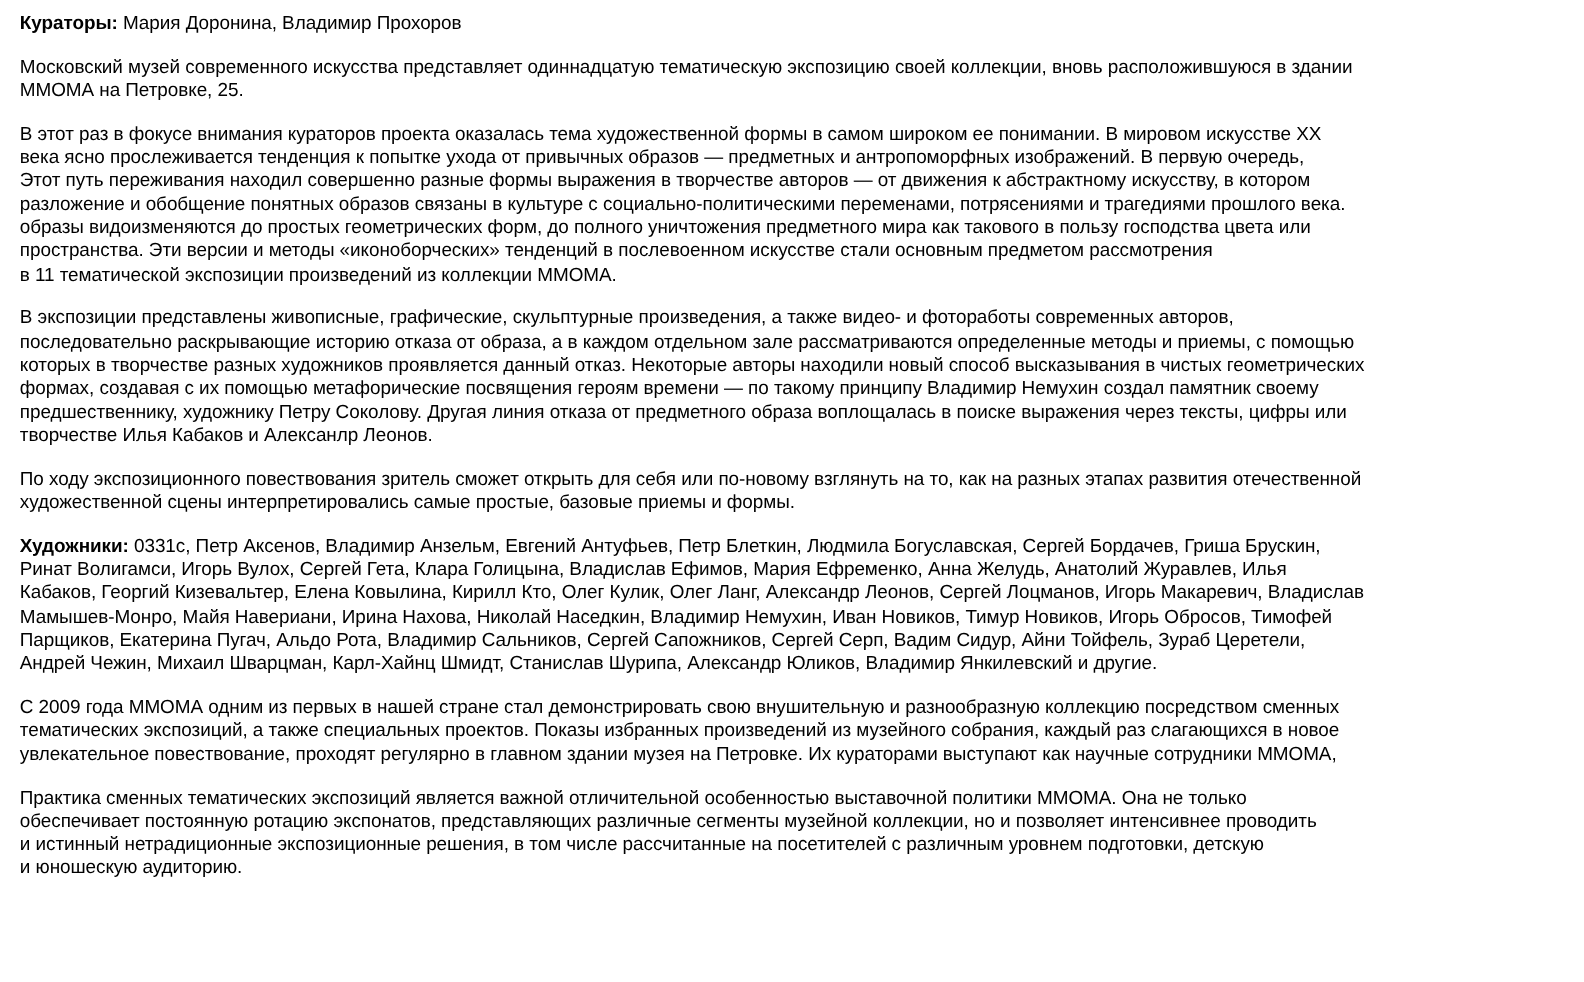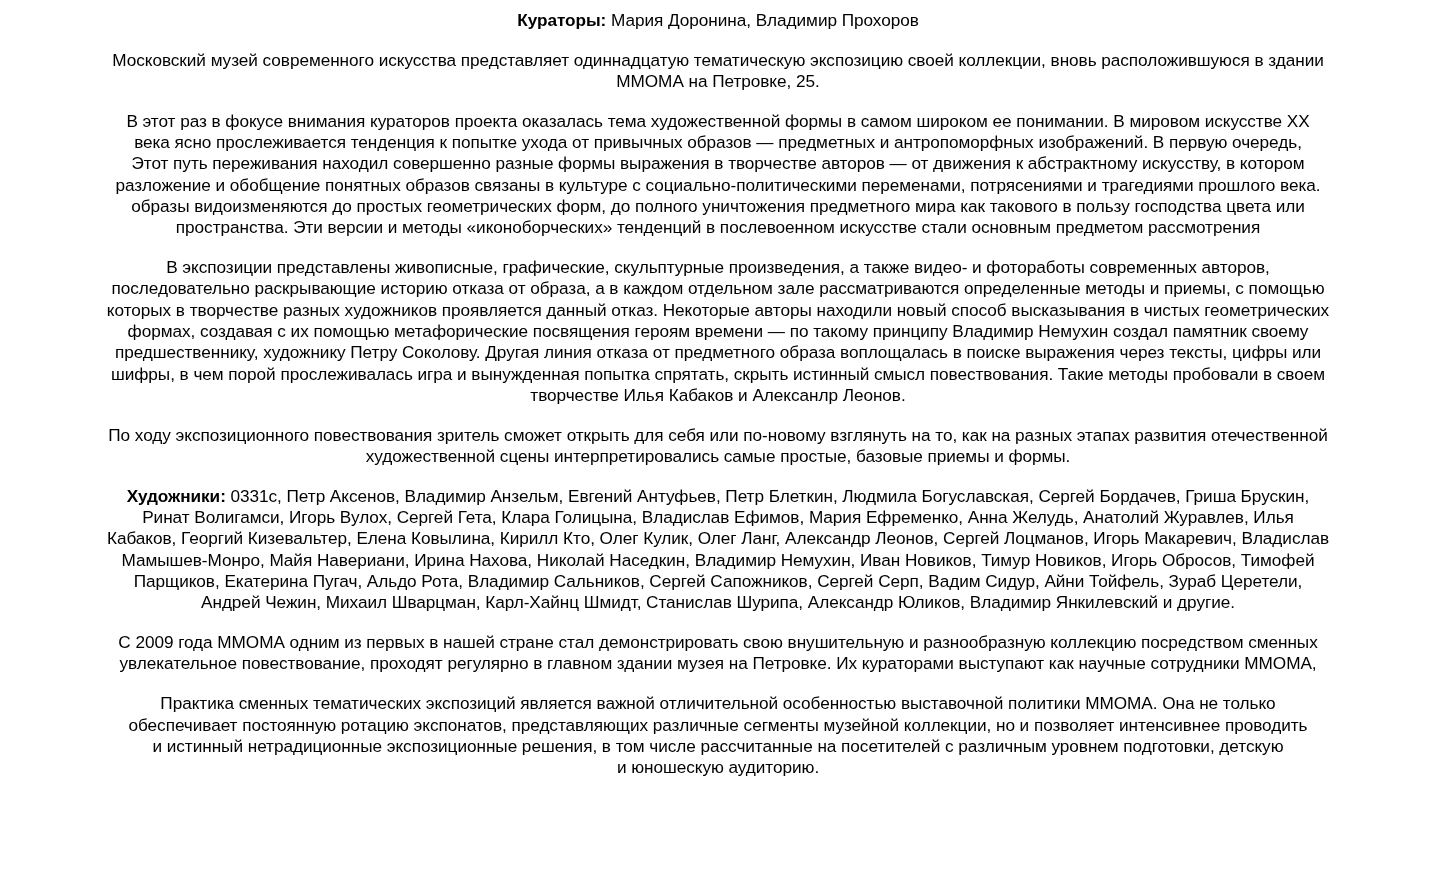--- a/index.html
+++ b/index.html
@@ -19,21 +19,20 @@
     .content {
       position: absolute;
       left: 18px;
       top: 10px;
       width: 1400px;
     }
     .para {
       margin: 0 0 18.5px 0;
       white-space: nowrap;
       letter-spacing: -0.05px;
-      text-align: center;
     }
     .line {
       display: block;
     }
     .label {
       font-weight: bold;
     }
   </style>
 </head>
 <body>
@@ -47,48 +46,49 @@
     <span class="line">ММОМА на Петровке, 25.</span>
   </p>
 
   <p class="para">
     <span class="line">В этот раз в фокусе внимания кураторов проекта оказалась тема художественной формы в самом широком ее понимании. В мировом искусстве XX</span>
     <span class="line">века ясно прослеживается тенденция к попытке ухода от привычных образов — предметных и антропоморфных изображений. В первую очередь,</span>
     <span class="line">Этот путь переживания находил совершенно разные формы выражения в творчестве авторов — от движения к абстрактному искусству, в котором</span>
     <span class="line">разложение и обобщение понятных образов связаны в культуре с социально-политическими переменами, потрясениями и трагедиями прошлого века.</span>
     <span class="line">образы видоизменяются до простых геометрических форм, до полного уничтожения предметного мира как такового в пользу господства цвета или</span>
     <span class="line">пространства. Эти версии и методы «иконоборческих» тенденций в послевоенном искусстве стали основным предметом рассмотрения</span>
+    <span class="line">в 11 тематической экспозиции произведений из коллекции ММОМА.</span>
   </p>
 
   <p class="para">
     <span class="line">В экспозиции представлены живописные, графические, скульптурные произведения, а также видео- и фотоработы современных авторов,</span>
     <span class="line">последовательно раскрывающие историю отказа от образа, а в каждом отдельном зале рассматриваются определенные методы и приемы, с помощью</span>
     <span class="line">которых в творчестве разных художников проявляется данный отказ. Некоторые авторы находили новый способ высказывания в чистых геометрических</span>
     <span class="line">формах, создавая с их помощью метафорические посвящения героям времени — по такому принципу Владимир Немухин создал памятник своему</span>
     <span class="line">предшественнику, художнику Петру Соколову. Другая линия отказа от предметного образа воплощалась в поиске выражения через тексты, цифры или</span>
-    <span class="line">шифры, в чем порой прослеживалась игра и вынужденная попытка спрятать, скрыть истинный смысл повествования. Такие методы пробовали в своем</span>
     <span class="line">творчестве Илья Кабаков и Алексанлр Леонов.</span>
   </p>
 
   <p class="para">
     <span class="line">По ходу экспозиционного повествования зритель сможет открыть для себя или по-новому взглянуть на то, как на разных этапах развития отечественной</span>
     <span class="line">художественной сцены интерпретировались самые простые, базовые приемы и формы.</span>
   </p>
 
   <p class="para">
     <span class="line"><span class="label">Художники:</span><span> 0331c, Петр Аксенов, Владимир Анзельм, Евгений Антуфьев, Петр Блеткин, Людмила Богуславская, Сергей Бордачев, Гриша Брускин,</span></span>
     <span class="line">Ринат Волигамси, Игорь Вулох, Сергей Гета, Клара Голицына, Владислав Ефимов, Мария Ефременко, Анна Желудь, Анатолий Журавлев, Илья</span>
     <span class="line">Кабаков, Георгий Кизевальтер, Елена Ковылина, Кирилл Кто, Олег Кулик, Олег Ланг, Александр Леонов, Сергей Лоцманов, Игорь Макаревич, Владислав</span>
     <span class="line">Мамышев-Монро, Майя Навериани, Ирина Нахова, Николай Наседкин, Владимир Немухин, Иван Новиков, Тимур Новиков, Игорь Обросов, Тимофей</span>
     <span class="line">Парщиков, Екатерина Пугач, Альдо Рота, Владимир Сальников, Сергей Сапожников, Сергей Серп, Вадим Сидур, Айни Тойфель, Зураб Церетели,</span>
     <span class="line">Андрей Чежин, Михаил Шварцман, Карл-Хайнц Шмидт, Станислав Шурипа, Александр Юликов, Владимир Янкилевский и другие.</span>
   </p>
 
   <p class="para">
     <span class="line">С 2009 года ММОМА одним из первых в нашей стране стал демонстрировать свою внушительную и разнообразную коллекцию посредством сменных</span>
+    <span class="line">тематических экспозиций, а также специальных проектов. Показы избранных произведений из музейного собрания, каждый раз слагающихся в новое</span>
     <span class="line">увлекательное повествование, проходят регулярно в главном здании музея на Петровке. Их кураторами выступают как научные сотрудники ММОМА,</span>
   </p>
 
   <p class="para">
     <span class="line">Практика сменных тематических экспозиций является важной отличительной особенностью выставочной политики ММОМА. Она не только</span>
     <span class="line">обеспечивает постоянную ротацию экспонатов, представляющих различные сегменты музейной коллекции, но и позволяет интенсивнее проводить</span>
     <span class="line">и истинный нетрадиционные экспозиционные решения, в том числе рассчитанные на посетителей с различным уровнем подготовки, детскую</span>
     <span class="line">и юношескую аудиторию.</span>
   </p>
 

